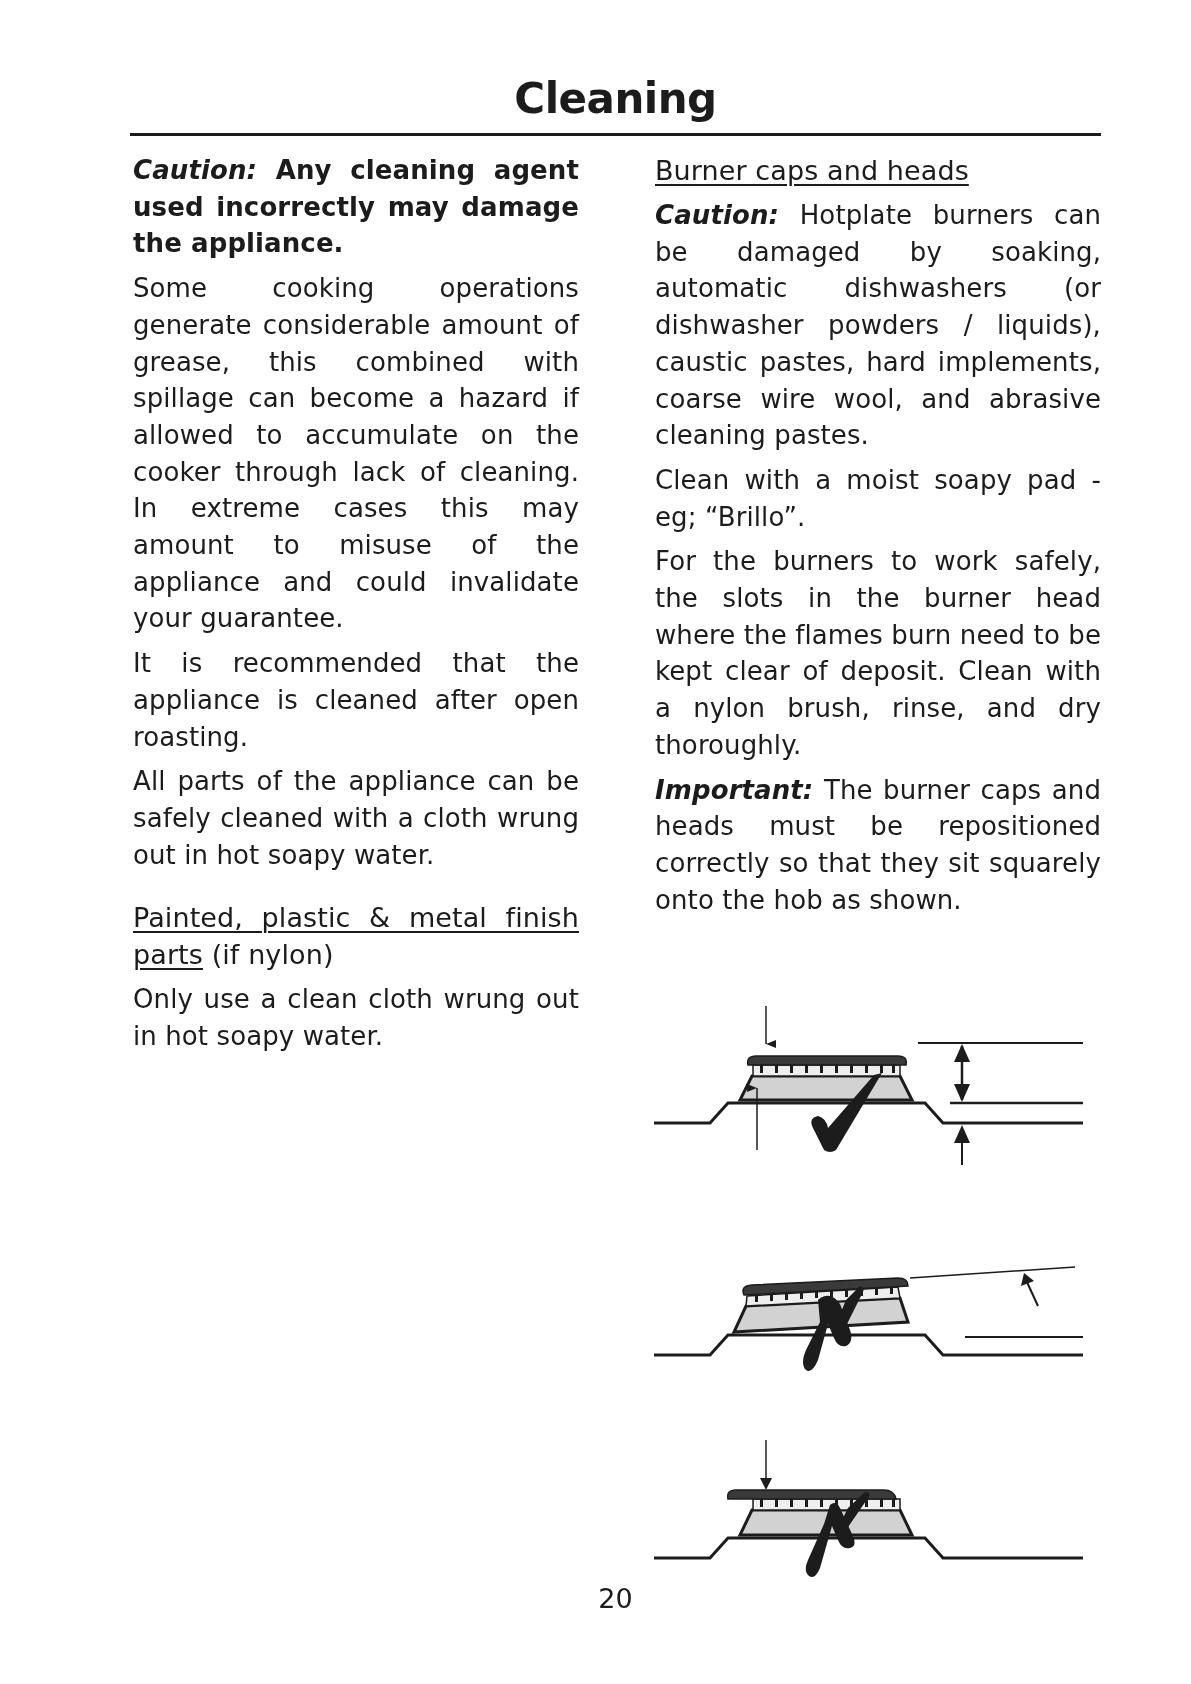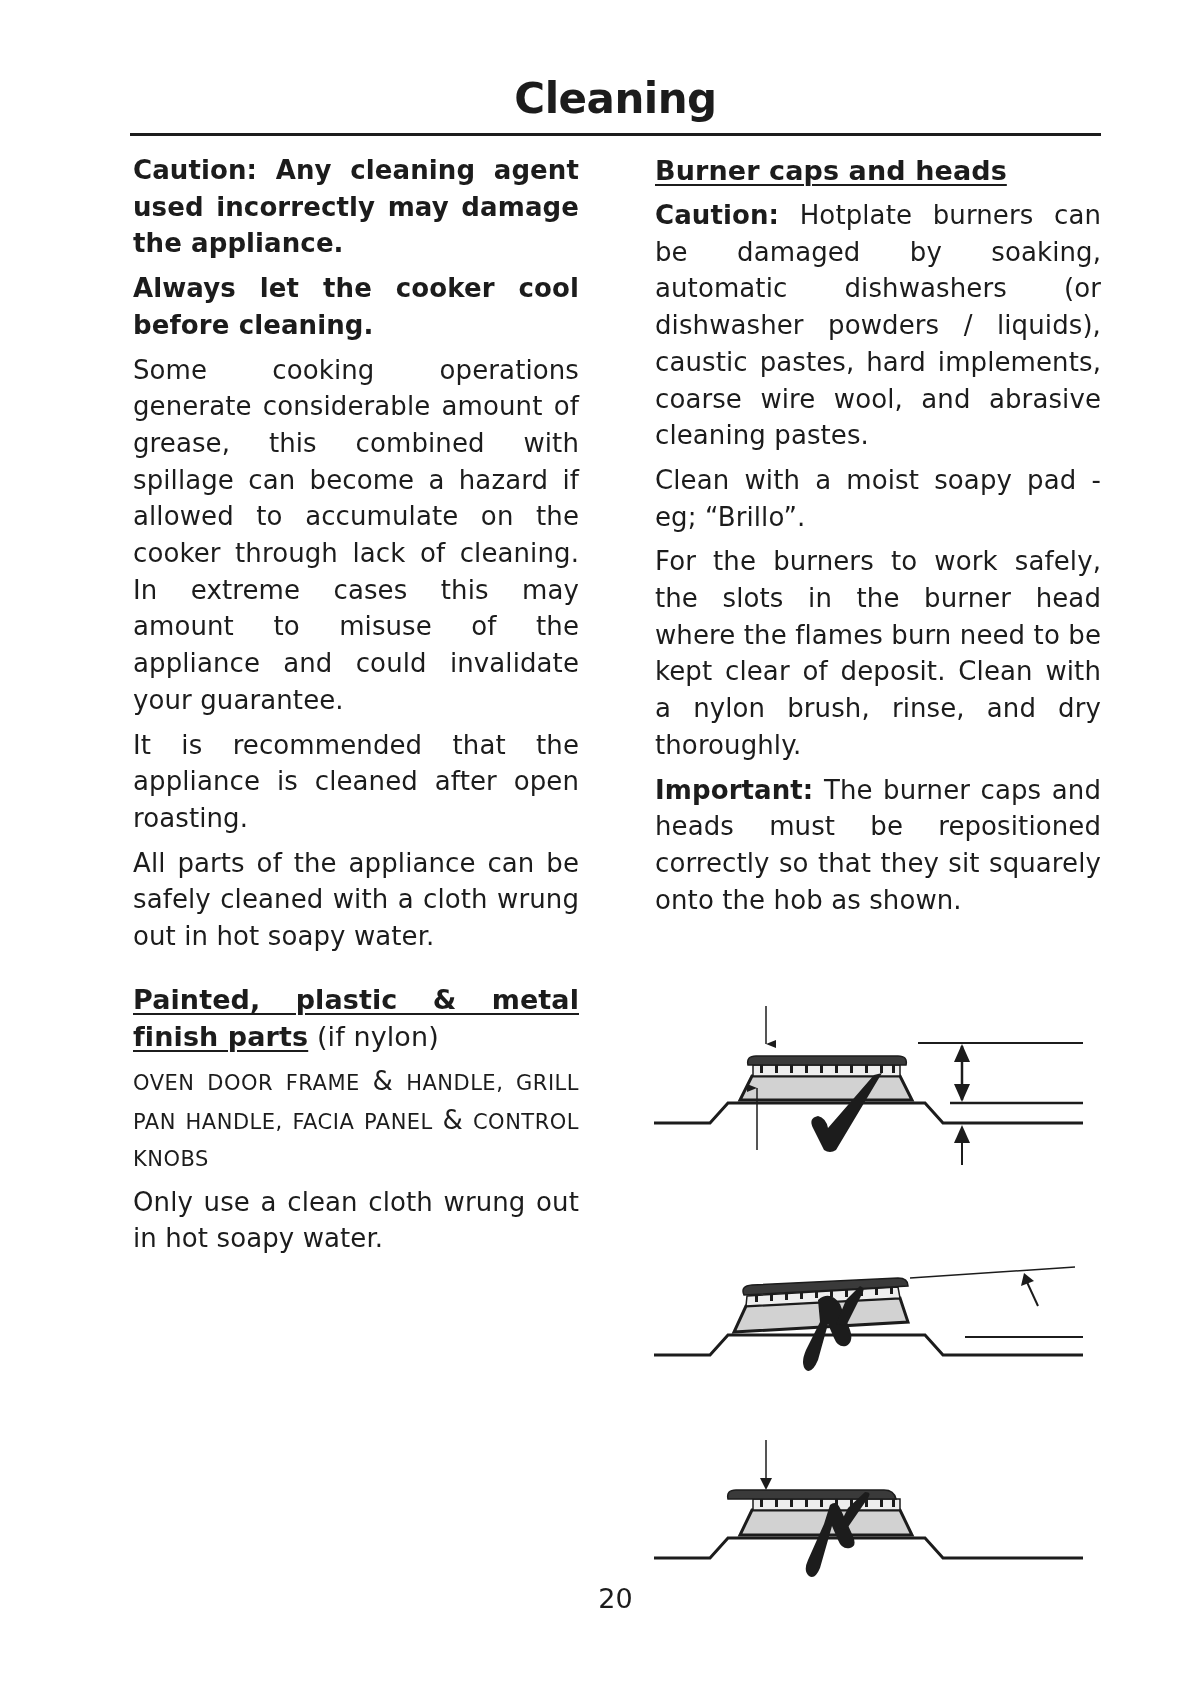--- a/index.html
+++ b/index.html
@@ -6,44 +6,42 @@
   body { width: 1191px; height: 1684px; position: relative; overflow: hidden; color: #1c1c1c;
          font-family: "DejaVu Sans", sans-serif; }
   .title { position: absolute; left: 0; width: 1231px; top: 74px; text-align: center;
            font-size: 42px; font-weight: bold; letter-spacing: -0.5px; margin: 0; }
   .rule { position: absolute; left: 130px; top: 133px; width: 971px; height: 3px; background: #1c1c1c; }
   .col { position: absolute; top: 152px; width: 446px; }
   .col.left { left: 133px; }
   .col.right { left: 655px; }
   p { margin: 0 0 8px 0; font-size: 26px; line-height: 36.7px; text-align: justify; letter-spacing: 0.1px; }
   p.bold { font-weight: bold; }
-  .lead { font-weight: bold; }
-  .head { font-weight: bold; text-decoration: underline; text-underline-offset: 4px; text-decoration-thickness: 2px; margin-top: 43px; }
+  .lead { font-weight: bold; font-style: italic; }
+  .head { font-weight: normal; text-decoration: underline; text-underline-offset: 4px; text-decoration-thickness: 2px; margin-top: 43px; }
   .heading { font-size: 27px; line-height: 37px; margin: 0 0 8px 0; text-align: justify; }
   .caps { font-size: 21px; line-height: 37px; text-align: justify; margin: 0 0 6px 0; letter-spacing: 0.5px; }
   .caps .amp { font-size: 26px; }
   .spacer { height: 18px; }
   .diagram { position: absolute; left: 650px; width: 450px; }
   .pagenum { position: absolute; top: 1583px; left: 0; width: 1231px; text-align: center; font-size: 27px; }
 </style>
 </head>
 <body>
 
 <h1 class="title">Cleaning</h1>
 <div class="rule"></div>
 
 <div class="col left">
   <p class="bold"><span class="lead">Caution:</span><span> Any cleaning agent used incorrectly may damage the appliance.</span></p>
-  <p class="bold">Always let the cooker cool before cleaning.</p>
   <p>Some cooking operations generate considerable amount of grease, this combined with spillage can become a hazard if allowed to accumulate on the cooker through lack of cleaning. In extreme cases this may amount to misuse of the appliance and could invalidate your guarantee.</p>
   <p>It is recommended that the appliance is cleaned after open roasting.</p>
   <p>All parts of the appliance can be safely cleaned with a cloth wrung out in hot soapy water.</p>
   <div class="spacer"></div>
   <p class="heading"><span class="head">Painted, plastic &amp; metal finish parts</span><span> (if nylon)</span></p>
-  <p class="caps"><span>OVEN DOOR FRAME </span><span class="amp">&amp;</span><span> HANDLE, GRILL PAN HANDLE, FACIA PANEL </span><span class="amp">&amp;</span><span> CONTROL KNOBS</span></p>
   <p>Only use a clean cloth wrung out in hot soapy water.</p>
 </div>
 
 <div class="col right">
   <p class="heading"><span class="head">Burner caps and heads</span></p>
   <p><span class="lead">Caution:</span><span> Hotplate burners can be damaged by soaking, automatic dishwashers (or dishwasher powders / liquids), caustic pastes, hard implements, coarse wire wool, and abrasive cleaning pastes.</span></p>
   <p>Clean with a moist soapy pad - eg; “Brillo”.</p>
   <p>For the burners to work safely, the slots in the burner head where the flames burn need to be kept clear of deposit. Clean with a nylon brush, rinse, and dry thoroughly.</p>
   <p><span class="lead">Important:</span><span> The burner caps and heads must be repositioned correctly so that they sit squarely onto the hob as shown.</span></p>
 </div>

